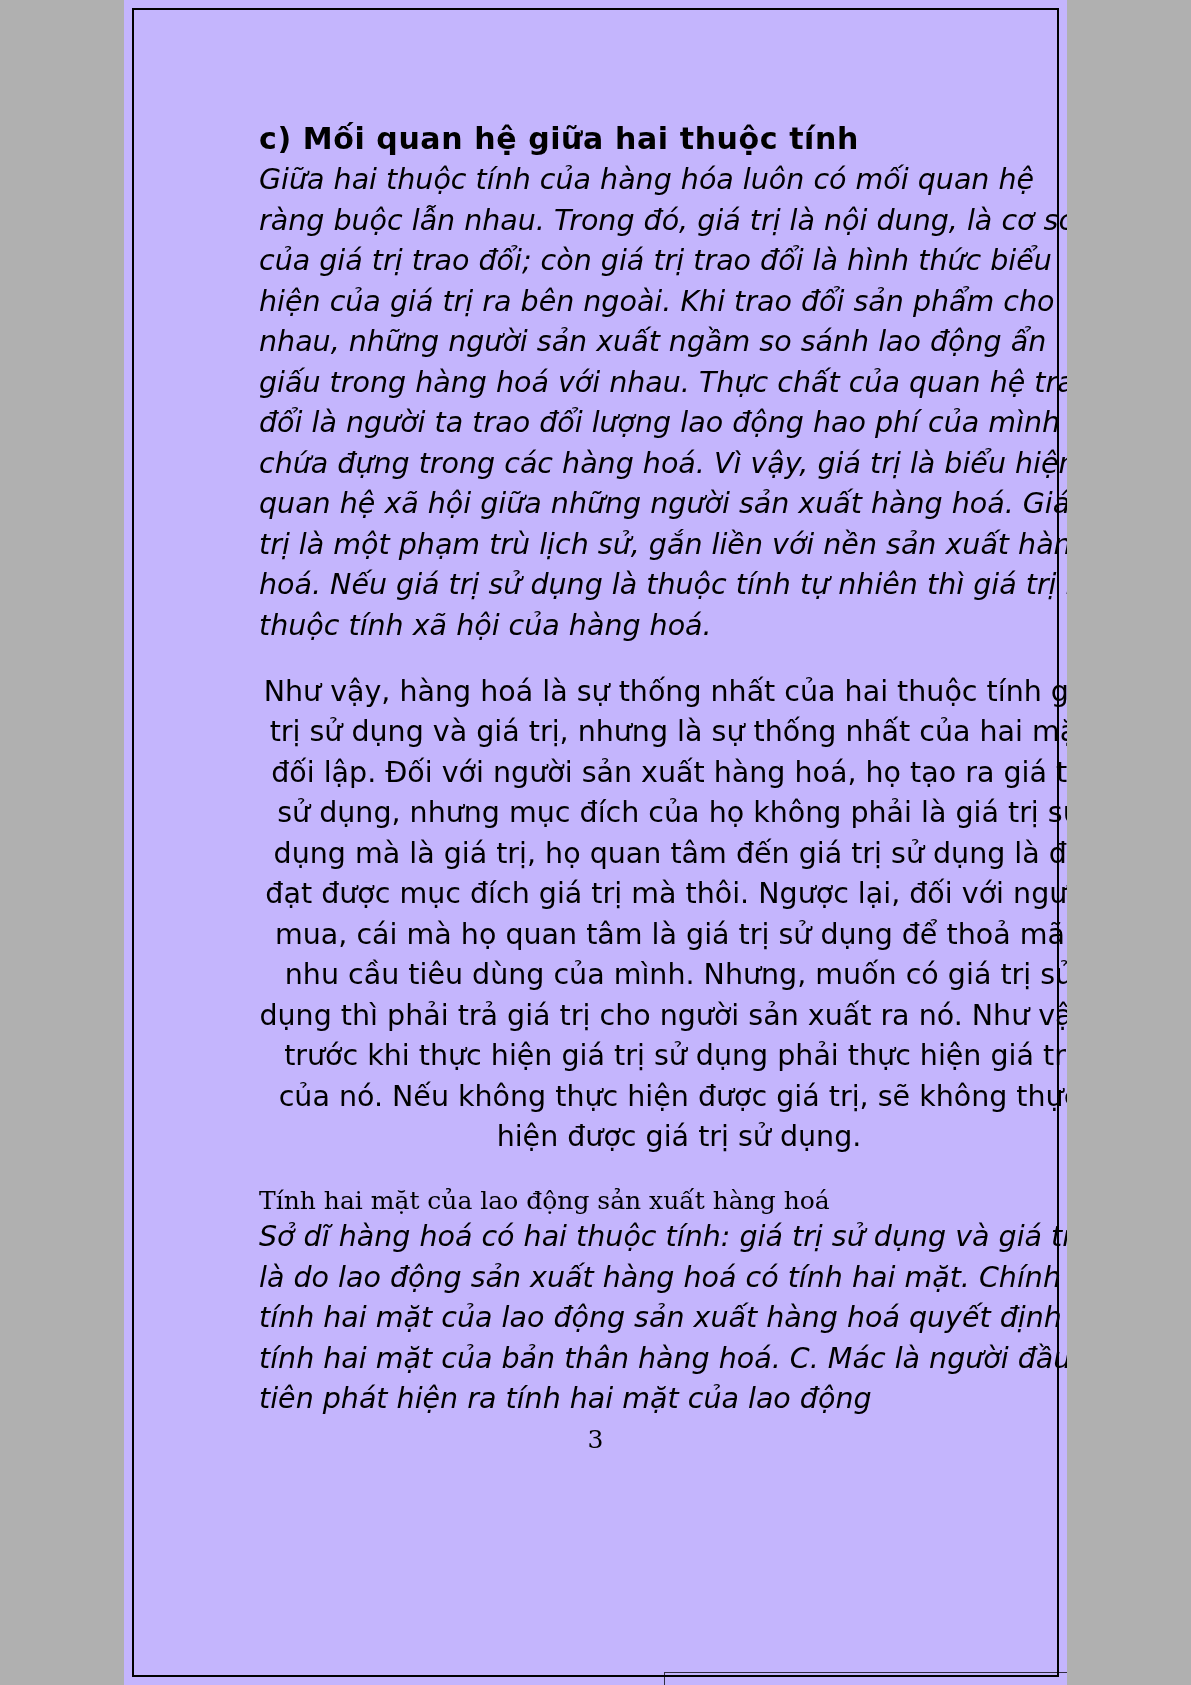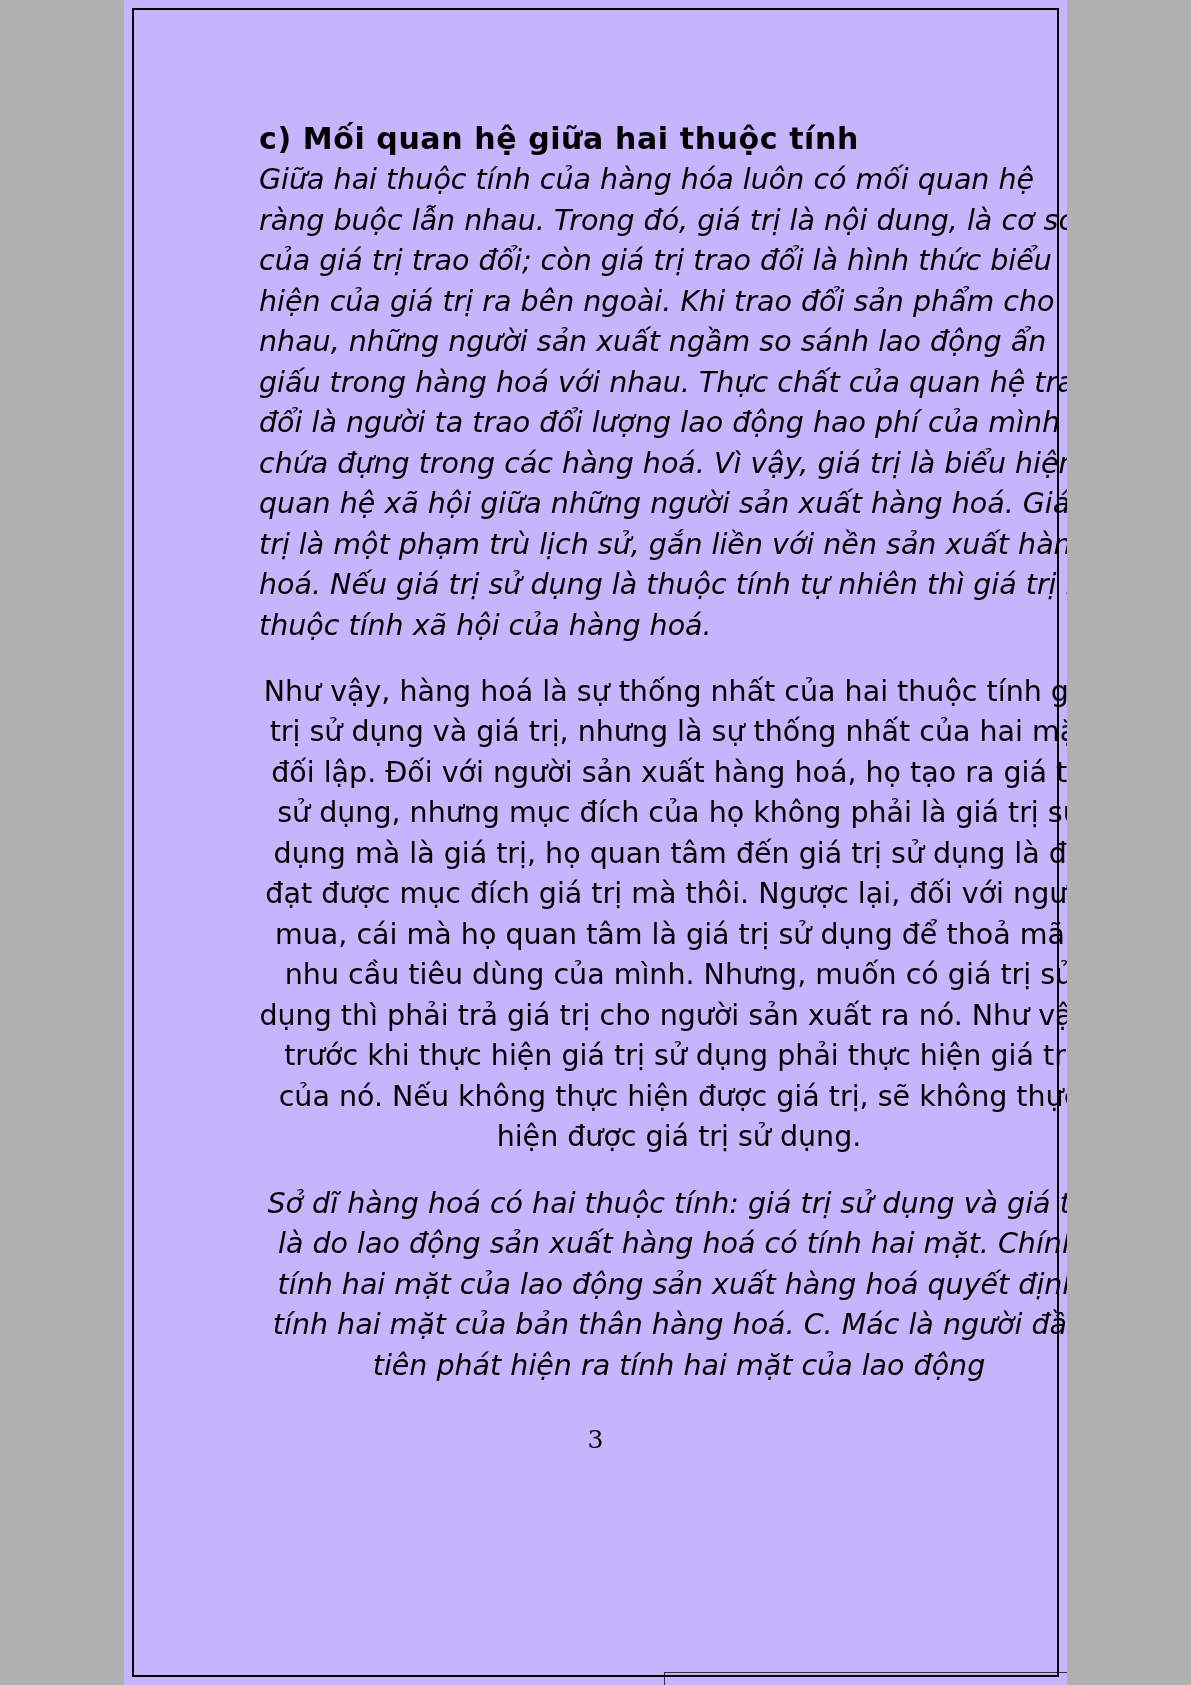--- a/index.html
+++ b/index.html
@@ -102,20 +102,21 @@
 <div class="page">
   <div class="page-border"></div>
 
   <div class="content">
     <h1 class="doc-heading">c) Mối quan hệ giữa hai thuộc tính</h1>
 
     <p class="para tight">Giữa hai thuộc tính của hàng hóa luôn có mối quan hệ ràng buộc lẫn nhau. Trong đó, giá trị là nội dung, là cơ sở của giá trị trao đổi; còn giá trị trao đổi là hình thức biểu hiện của giá trị ra bên ngoài. Khi trao đổi sản phẩm cho nhau, những người sản xuất ngầm so sánh lao động ẩn giấu trong hàng hoá với nhau. Thực chất của quan hệ trao đổi là người ta trao đổi lượng lao động hao phí của mình chứa đựng trong các hàng hoá. Vì vậy, giá trị là biểu hiện quan hệ xã hội giữa những người sản xuất hàng hoá. Giá trị là một phạm trù lịch sử, gắn liền với nền sản xuất hàng hoá. Nếu giá trị sử dụng là thuộc tính tự nhiên thì giá trị là thuộc tính xã hội của hàng hoá.</p>
 
     <p class="para">Như vậy, hàng hoá là sự thống nhất của hai thuộc tính giá trị sử dụng và giá trị, nhưng là sự thống nhất của hai mặt đối lập. Đối với người sản xuất hàng hoá, họ tạo ra giá trị sử dụng, nhưng mục đích của họ không phải là giá trị sử dụng mà là giá trị, họ quan tâm đến giá trị sử dụng là để đạt được mục đích giá trị mà thôi. Ngược lại, đối với người mua, cái mà họ quan tâm là giá trị sử dụng để thoả mãn nhu cầu tiêu dùng của mình. Nhưng, muốn có giá trị sử dụng thì phải trả giá trị cho người sản xuất ra nó. Như vậy, trước khi thực hiện giá trị sử dụng phải thực hiện giá trị của nó. Nếu không thực hiện được giá trị, sẽ không thực hiện được giá trị sử dụng.</p>
 
+    <p class="serif-line" style="margin-top:26px;">Tính hai mặt của lao động sản xuất hàng hoá</p>
 
     <p class="para tight">Sở dĩ hàng hoá có hai thuộc tính: giá trị sử dụng và giá trị là do lao động sản xuất hàng hoá có tính hai mặt. Chính tính hai mặt của lao động sản xuất hàng hoá quyết định tính hai mặt của bản thân hàng hoá. C. Mác là người đầu tiên phát hiện ra tính hai mặt của lao động</p>
   </div>
 
   <div class="page-number">3</div>
 
   <div class="footer-sliver"></div>
 </div>
 
 </body></html>

